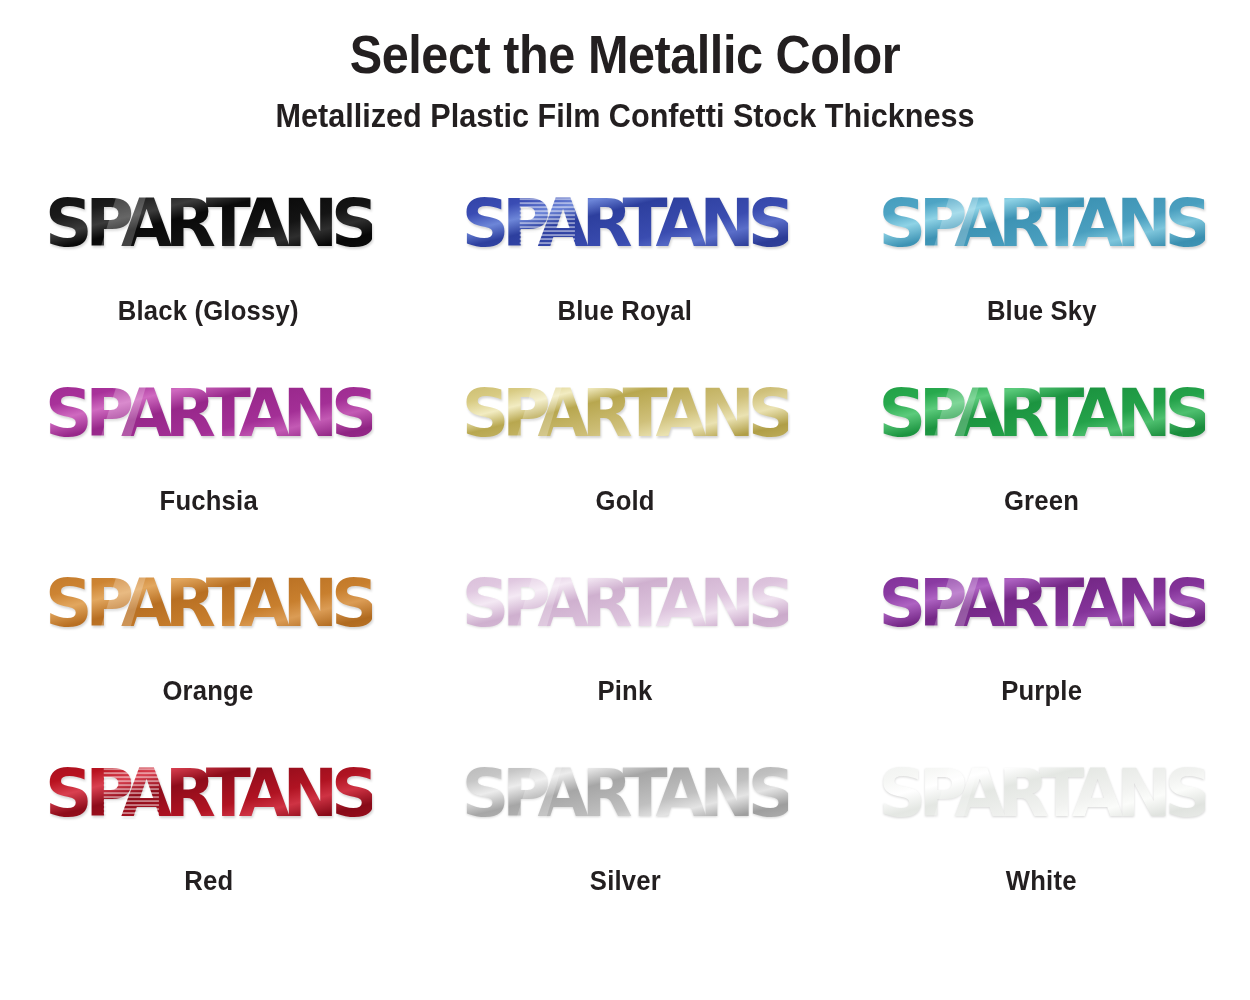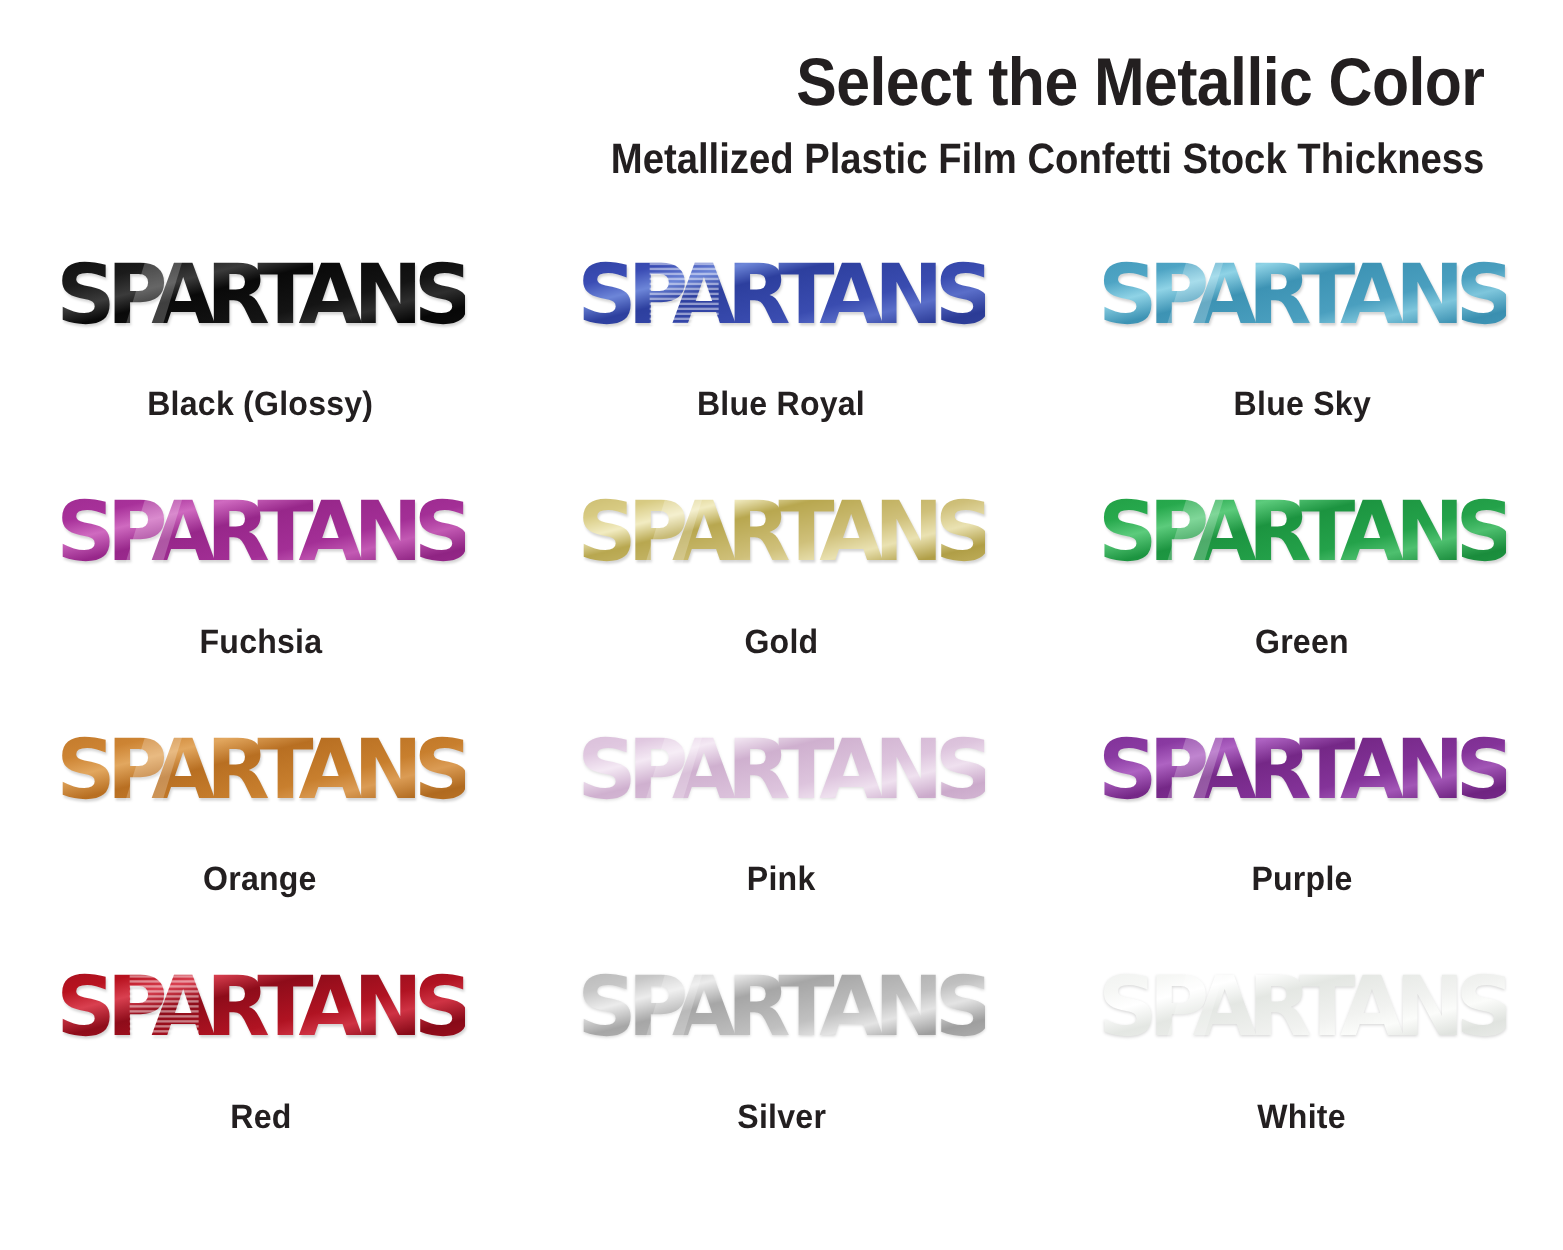--- a/index.html
+++ b/index.html
@@ -11,22 +11,22 @@
     width: 1250px;
     height: 1000px;
     font-family: "Liberation Sans", sans-serif;
     color: #231f20;
     overflow: hidden;
     position: relative;
   }
 
   
   .header {
-    padding-top: 38px;
-    text-align: right;
+    padding-top: 26px;
+    text-align: center;
   }
   .page-title {
     font-size: 54px;
     font-weight: bold;
     letter-spacing: -0.5px;
     line-height: 1.05;
     color: #231f20;
     margin: 0;
     transform: scaleX(0.90);
   }

